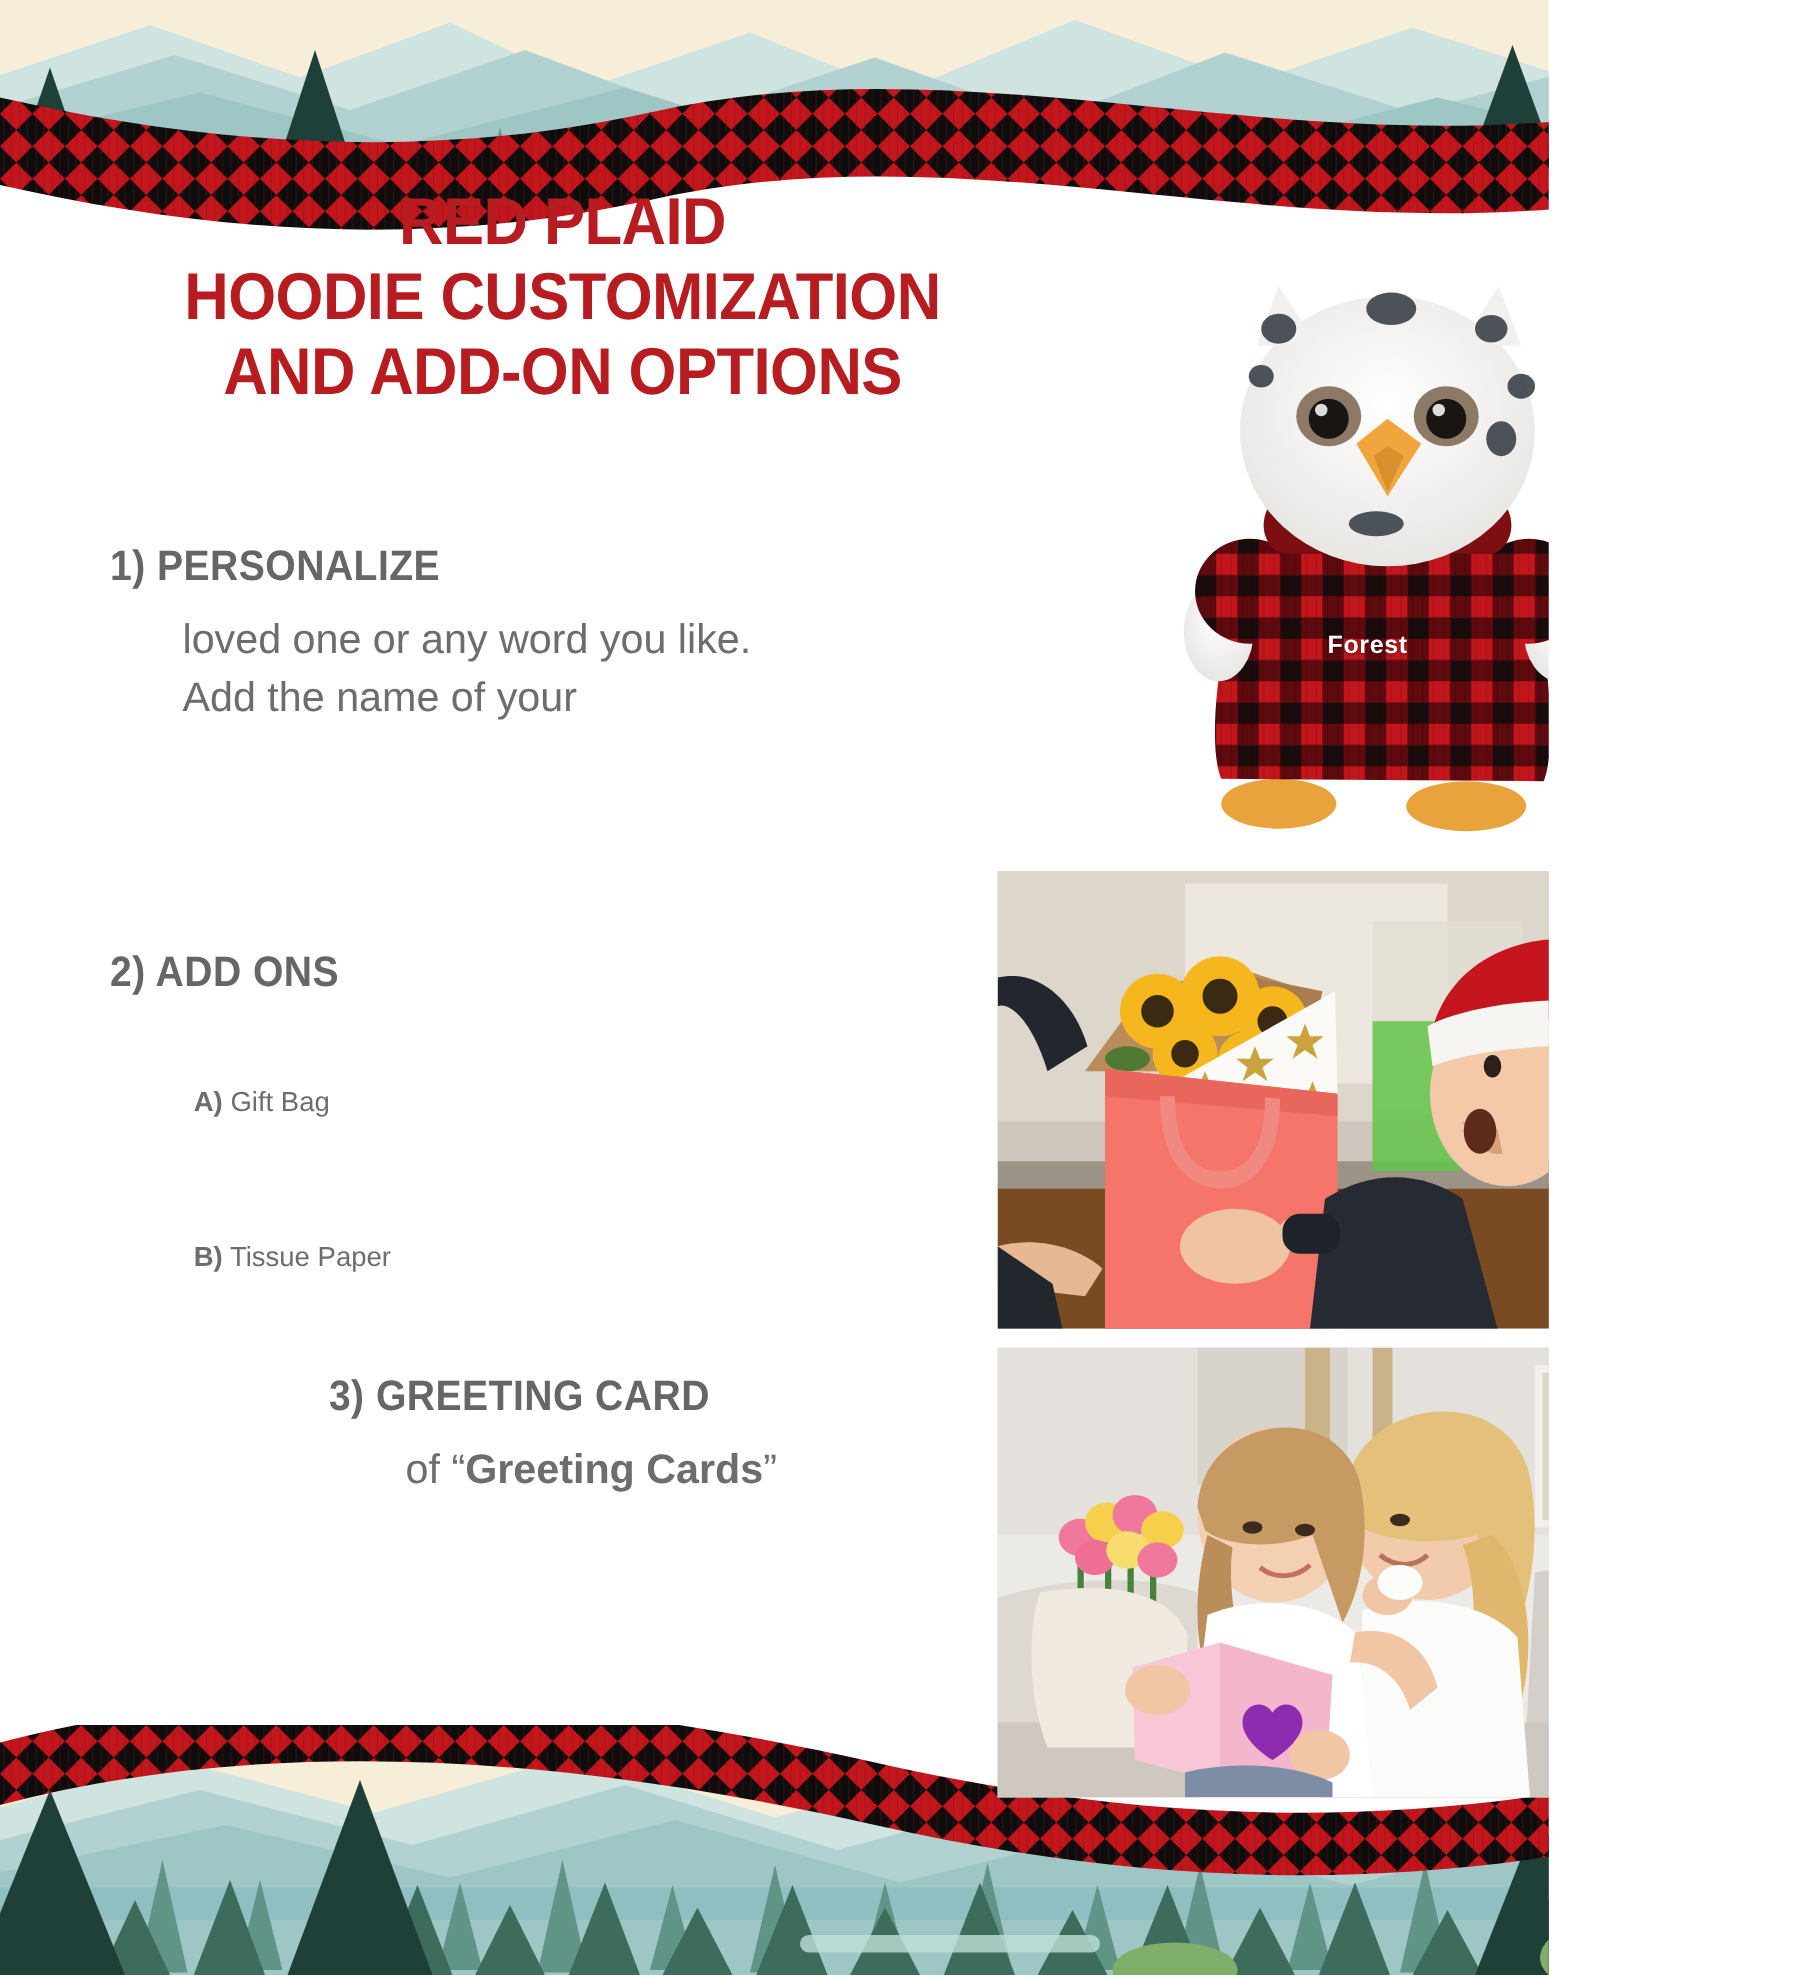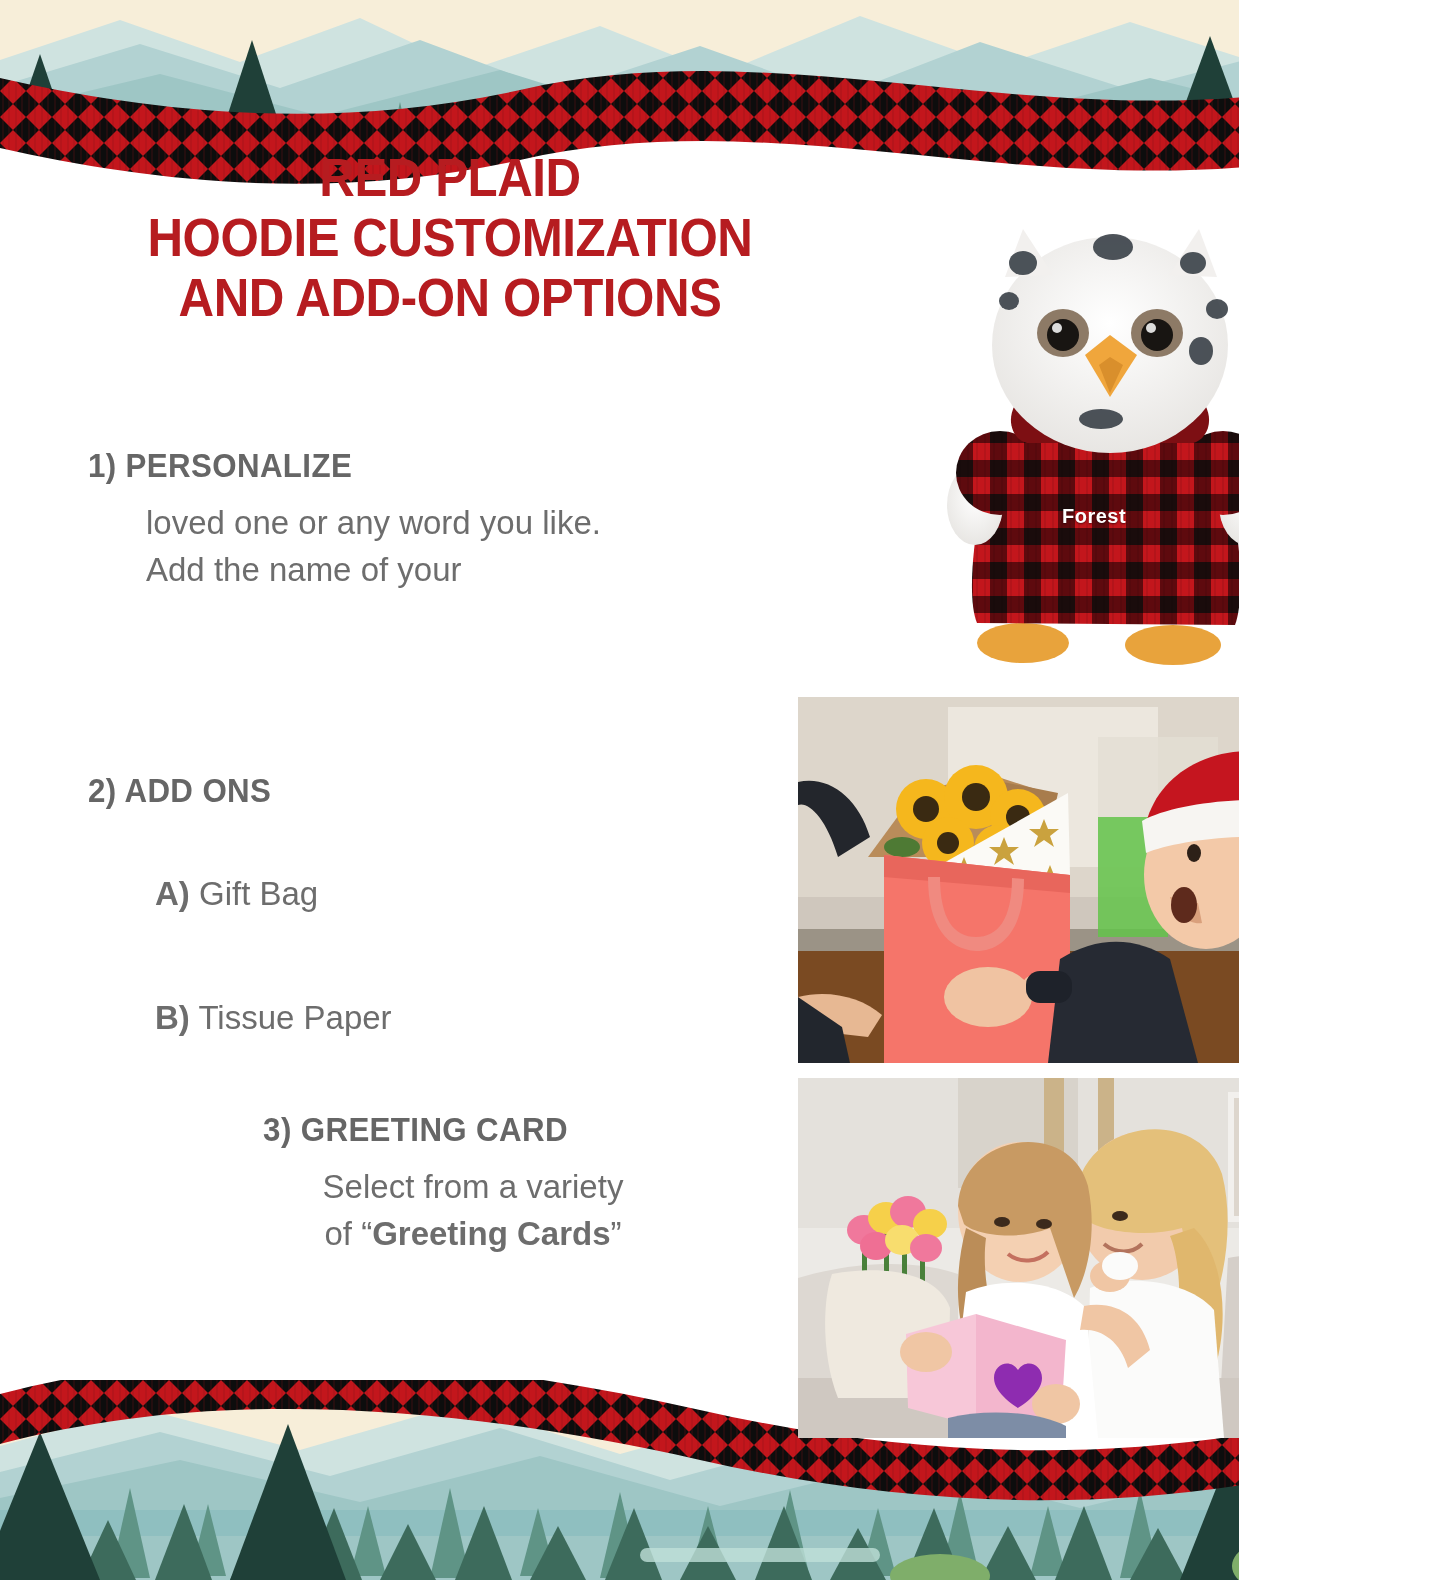--- a/index.html
+++ b/index.html
@@ -74,28 +74,28 @@
   .section-body {
     margin-left: 146px;
     margin-top: 14px;
     font-size: 33px;
     line-height: 47px;
     color: #6d6d6d;
     font-weight: normal;
   }
   .sub-item {
     margin-left: 155px;
-    font-size: 33px;
+    font-size: 22px;
     line-height: 40px;
     color: #6d6d6d;
   }
   .sub-letter { font-weight: bold; }
   .q-bold { font-weight: bold; }
 
-  #sec1 { margin-top: 16px; }
+  #sec1 { margin-top: 4px; }
   #sec2 { margin-top: 178px; }
   #sub-a { margin-top: 64px; }
   #sub-b { margin-top: 84px; }
   #sec3 { margin-top: 72px; text-align: center; }
 
   
   .photo {
     position: absolute;
     overflow: hidden;
     background: #ddd;
@@ -249,21 +249,20 @@
       </div>
       <div class="sub-item" id="sub-b">
         <span class="sub-letter">B)</span>
         <span>Tissue Paper</span>
       </div>
     </div>
 
     <div class="section" id="sec3">
       <div class="section-heading">3) GREETING CARD</div>
       <div class="section-body">
-        <div>Select from a variety</div>
         <div>
           <span>of “</span><span class="q-bold">Greeting Cards</span><span>”</span>
         </div>
       </div>
     </div>
 
   </div>
 
   <div class="photo" id="photo-owl">
     <svg viewBox="0 0 410 470" preserveAspectRatio="none">

